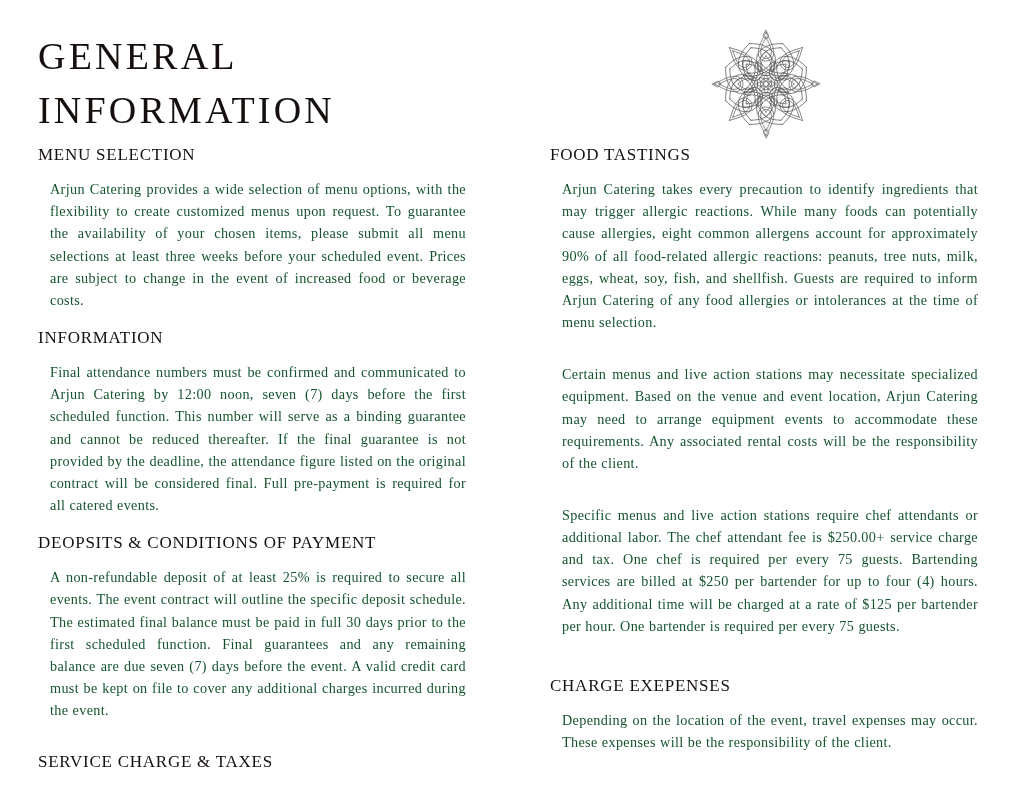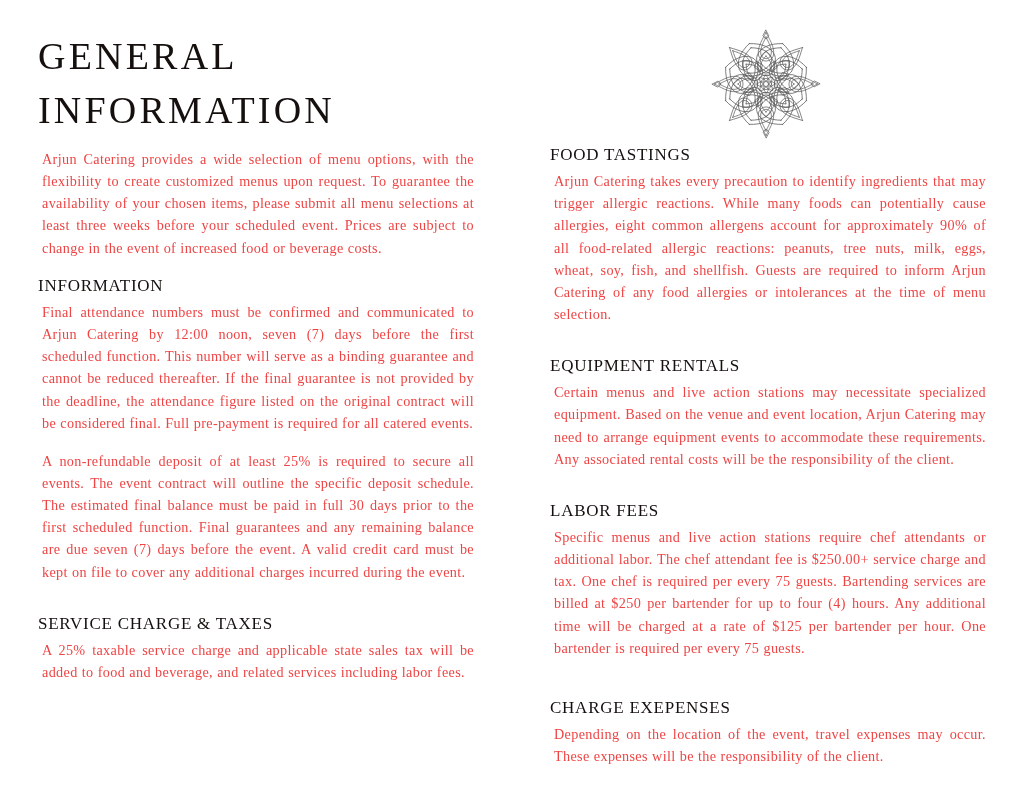--- a/index.html
+++ b/index.html
@@ -69,22 +69,22 @@
     color: #15100e;
     margin: 0 0 2px 0;
     white-space: nowrap;
   }
   .sec-body {
     font-size: 14.2px;
     line-height: 1.56;
     letter-spacing: 0.35px;
     text-align: justify;
     text-justify: inter-word;
-    color: #ef4444;
-    margin: 4px;
+    color: #14532d;
+    margin: 12px;
     word-spacing: 0.3px;
   }
 </style>
 </head>
 <body>
 
 <div class="page">
 
   <div class="title-block">
     <div class="title-line">GENERAL</div>
@@ -271,54 +271,54 @@
               <path d="M0,-96 L5,-86 L0,-80 L-5,-86 Z"></path>
             </g>
         </g>
       </g>
     </svg>
   </div>
 
   <div class="col col-left">
 
     <div class="section">
+      <h2 class="sec-head">MENU SELECTION</h2>
       <p class="sec-body">Arjun Catering provides a wide selection of menu options, with the flexibility to create customized menus upon request. To guarantee the availability of your chosen items, please submit all menu selections at least three weeks before your scheduled event. Prices are subject to change in the event of increased food or beverage costs.</p>
     </div>
 
     <div class="section">
       <h2 class="sec-head">INFORMATION</h2>
       <p class="sec-body">Final attendance numbers must be confirmed and communicated to Arjun Catering by 12:00 noon, seven (7) days before the first scheduled function. This number will serve as a binding guarantee and cannot be reduced thereafter. If the final guarantee is not provided by the deadline, the attendance figure listed on the original contract will be considered final. Full pre-payment is required for all catered events.</p>
     </div>
 
     <div class="section gap-lg">
+      <h2 class="sec-head">DEOPSITS &amp; CONDITIONS OF PAYMENT</h2>
       <p class="sec-body">A non-refundable deposit of at least 25% is required to secure all events. The event contract will outline the specific deposit schedule. The estimated final balance must be paid in full 30 days prior to the first scheduled function. Final guarantees and any remaining balance are due seven (7) days before the event. A valid credit card must be kept on file to cover any additional charges incurred during the event.</p>
     </div>
 
 
     <div class="section">
       <h2 class="sec-head">SERVICE CHARGE &amp; TAXES</h2>
       <p class="sec-body">A 25% taxable service charge and applicable state sales tax will be added to food and beverage, and related services including labor fees.</p>
     </div>
 
   </div>
 
   <div class="col col-right">
 
     <div class="section gap-lg">
       <h2 class="sec-head">FOOD TASTINGS</h2>
       <p class="sec-body">Arjun Catering takes every precaution to identify ingredients that may trigger allergic reactions. While many foods can potentially cause allergies, eight common allergens account for approximately 90% of all food-related allergic reactions: peanuts, tree nuts, milk, eggs, wheat, soy, fish, and shellfish. Guests are required to inform Arjun Catering of any food allergies or intolerances at the time of menu selection.</p>
     </div>
 
     <div class="section gap-lg">
-      <h2 class="sec-head">EQUIPMENT RENTALS</h2>
       <p class="sec-body">Certain menus and live action stations may necessitate specialized equipment. Based on the venue and event location, Arjun Catering may need to arrange equipment events to accommodate these requirements. Any associated rental costs will be the responsibility of the client.</p>
     </div>
 
     <div class="section gap-xl">
-      <h2 class="sec-head">LABOR FEES</h2>
       <p class="sec-body">Specific menus and live action stations require chef attendants or additional labor. The chef attendant fee is $250.00+ service charge and tax. One chef is required per every 75 guests. Bartending services are billed at $250 per bartender for up to four (4) hours. Any additional time will be charged at a rate of $125 per bartender per hour. One bartender is required per every 75 guests.</p>
     </div>
 
     <div class="section">
       <h2 class="sec-head">CHARGE EXEPENSES</h2>
       <p class="sec-body">Depending on the location of the event, travel expenses may occur. These expenses will be the responsibility of the client.</p>
     </div>
 
   </div>
 

